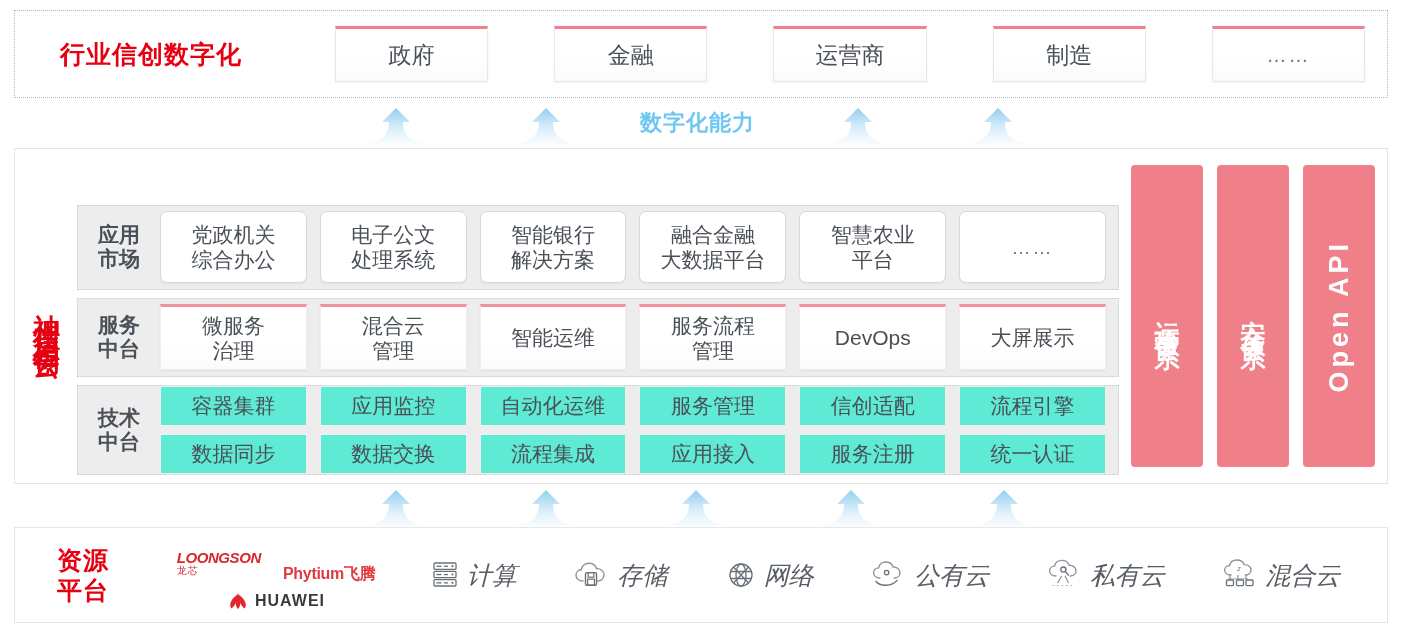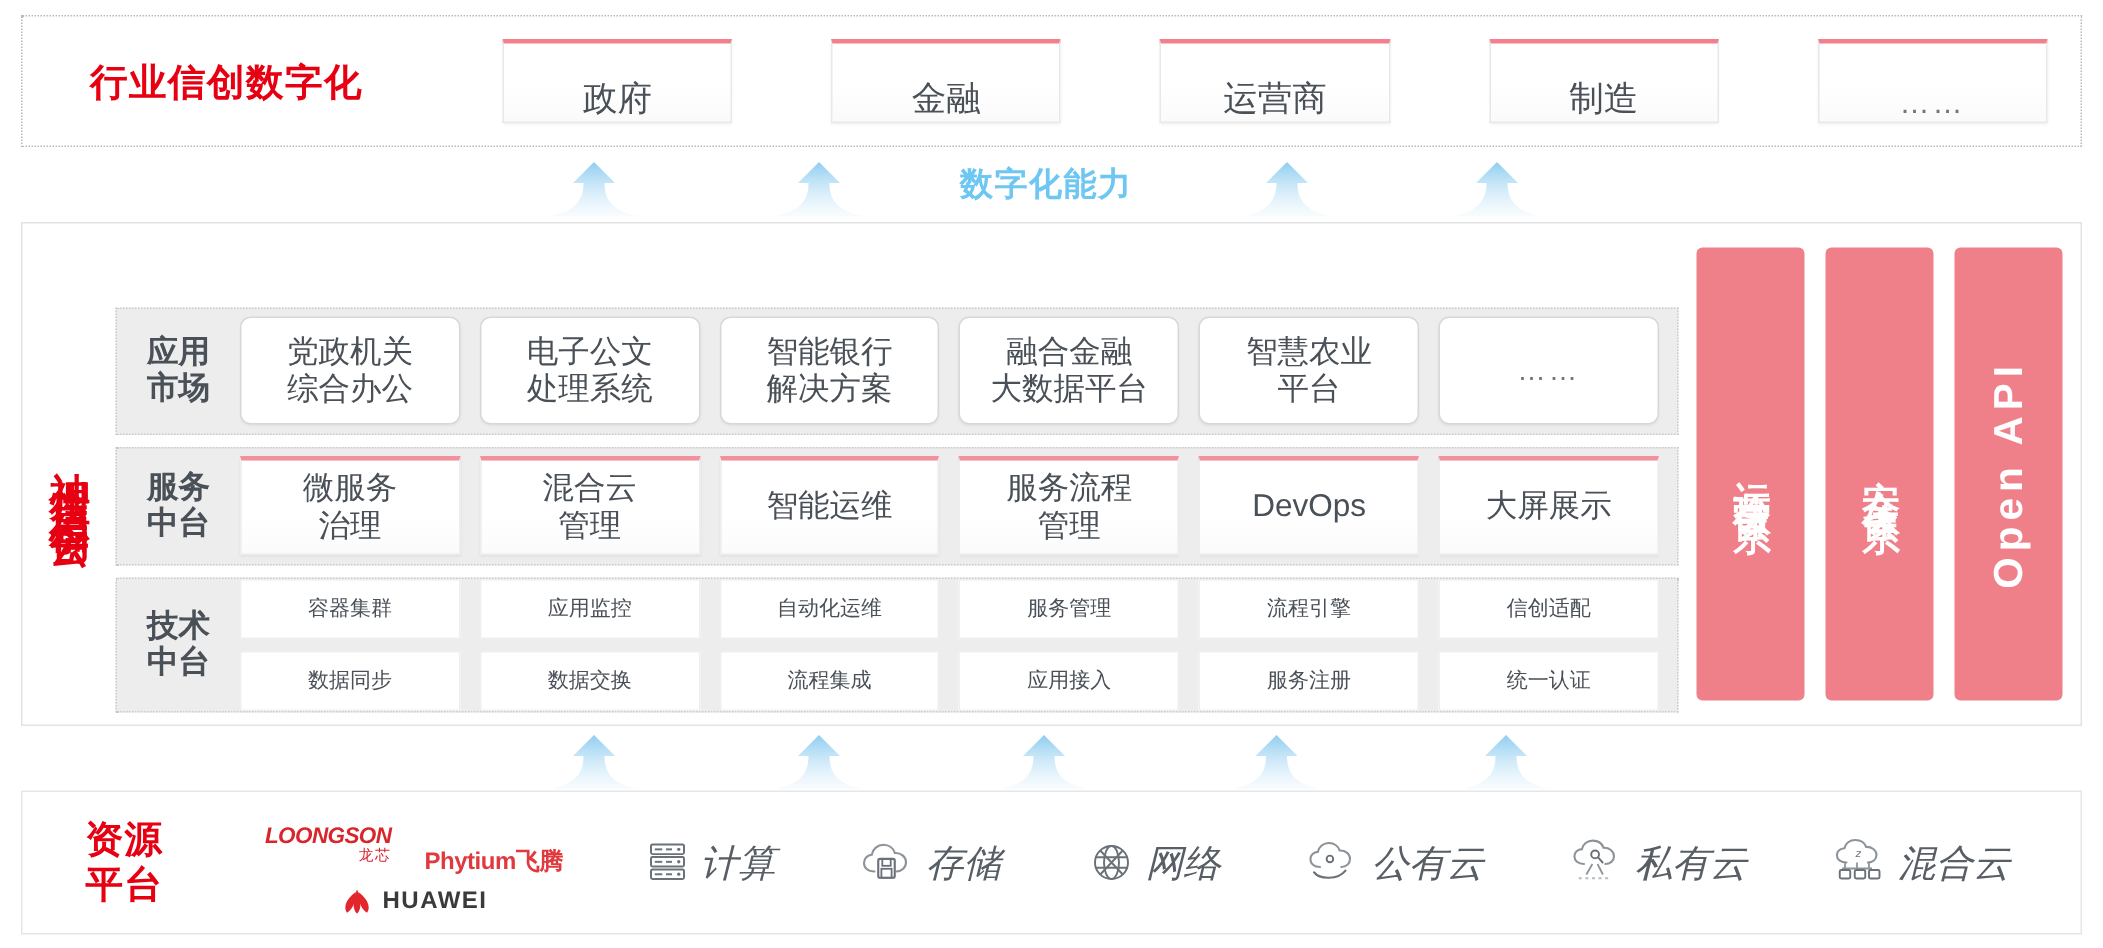--- a/index.html
+++ b/index.html
@@ -26,21 +26,21 @@
   }
   .industry-cards{
     flex:1;display:flex;align-items:center;gap:18px;padding-right:22px;
   }
   .industry-card{
     flex:1;height:56px;
     background:linear-gradient(180deg,#ffffff 0%,#ffffff 55%,#fafafa 100%);
     border:1px solid #e8e8e8;
     border-top:3px solid #f3808d;
     box-shadow:0 1px 2px rgba(0,0,0,0.06);
-    display:flex;align-items:flex-end;justify-content:center;
+    display:flex;align-items:center;justify-content:center;
     font-size:23px;color:#4a5057;
     box-sizing:border-box;
     margin-left:48px;
   }
   .industry-card.dots{font-size:20px;letter-spacing:2px;color:#6f767d;}
 
   
   .arrow-row{position:absolute;left:4px;width:1402px;height:40px;}
   .arrow-row.top{top:105px;}
   .arrow-row.bottom{top:487px;}
@@ -115,24 +115,24 @@
     text-align:center;font-size:21px;color:#4a5057;line-height:1.22;
     white-space:pre-line;box-sizing:border-box;
   }
 
   
   .tech-grid{
     flex:1;display:flex;flex-direction:column;gap:8px;padding-right:12px;
   }
   .tech-line{display:flex;gap:13px;}
   .tech-card{
-    flex:1;height:40px;background:#ffffff;
+    flex:1;height:40px;background:#5eead4;
     border:1px solid #efefef;
     display:flex;align-items:center;justify-content:center;
-    font-size:14px;color:#4a5057;box-sizing:border-box;
+    font-size:21px;color:#4a5057;box-sizing:border-box;
   }
 
   
   .pillars{
     width:258px;min-width:258px;
     display:flex;gap:14px;align-items:stretch;
     padding:8px 2px 8px 12px;box-sizing:border-box;
   }
   .pillar{
     flex:1;background:#ef8089;border-radius:4px;
@@ -159,21 +159,21 @@
     width:136px;min-width:136px;text-align:center;
     color:#e60012;font-weight:bold;font-size:25px;line-height:1.2;
     white-space:pre-line;letter-spacing:1px;
   }
   .vendor-logos{
     width:250px;min-width:250px;
     display:flex;flex-direction:column;align-items:center;gap:7px;
   }
   .vendor-line{display:flex;align-items:center;gap:22px;}
   .logo-loongson{
-    display:flex;flex-direction:column;align-items:flex-end;line-height:1;
+    display:flex;flex-direction:column;align-items:flex-start;line-height:1;
   }
   .logo-loongson .lg-en{
     font-size:15px;font-weight:bold;font-style:italic;color:#d8262c;
     letter-spacing:-0.4px;
   }
   .logo-loongson .lg-cn{font-size:10px;color:#d8262c;letter-spacing:1px;margin-top:1px;}
   .logo-phytium{
     font-size:16px;font-weight:bold;color:#e03a3f;letter-spacing:-0.3px;
     white-space:nowrap;
     margin-top:24px;
@@ -326,24 +326,24 @@
               <div class="tech-card">
                 <span>应用监控</span>
               </div>
               <div class="tech-card">
                 <span>自动化运维</span>
               </div>
               <div class="tech-card">
                 <span>服务管理</span>
               </div>
               <div class="tech-card">
+                <span>信创适配</span>
+              </div>
+              <div class="tech-card">
                 <span>流程引擎</span>
-              </div>
-              <div class="tech-card">
-                <span>信创适配</span>
               </div>
             </div>
             <div class="tech-line">
               <div class="tech-card">
                 <span>数据同步</span>
               </div>
               <div class="tech-card">
                 <span>数据交换</span>
               </div>
               <div class="tech-card">

